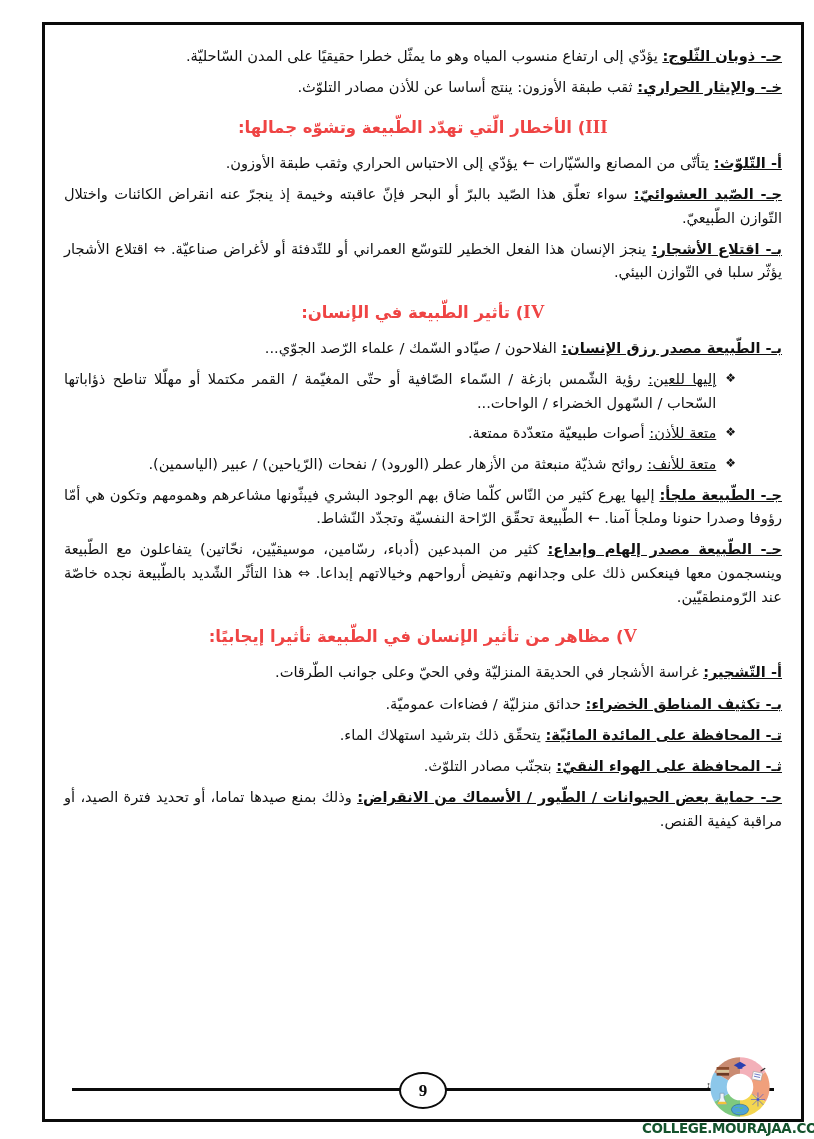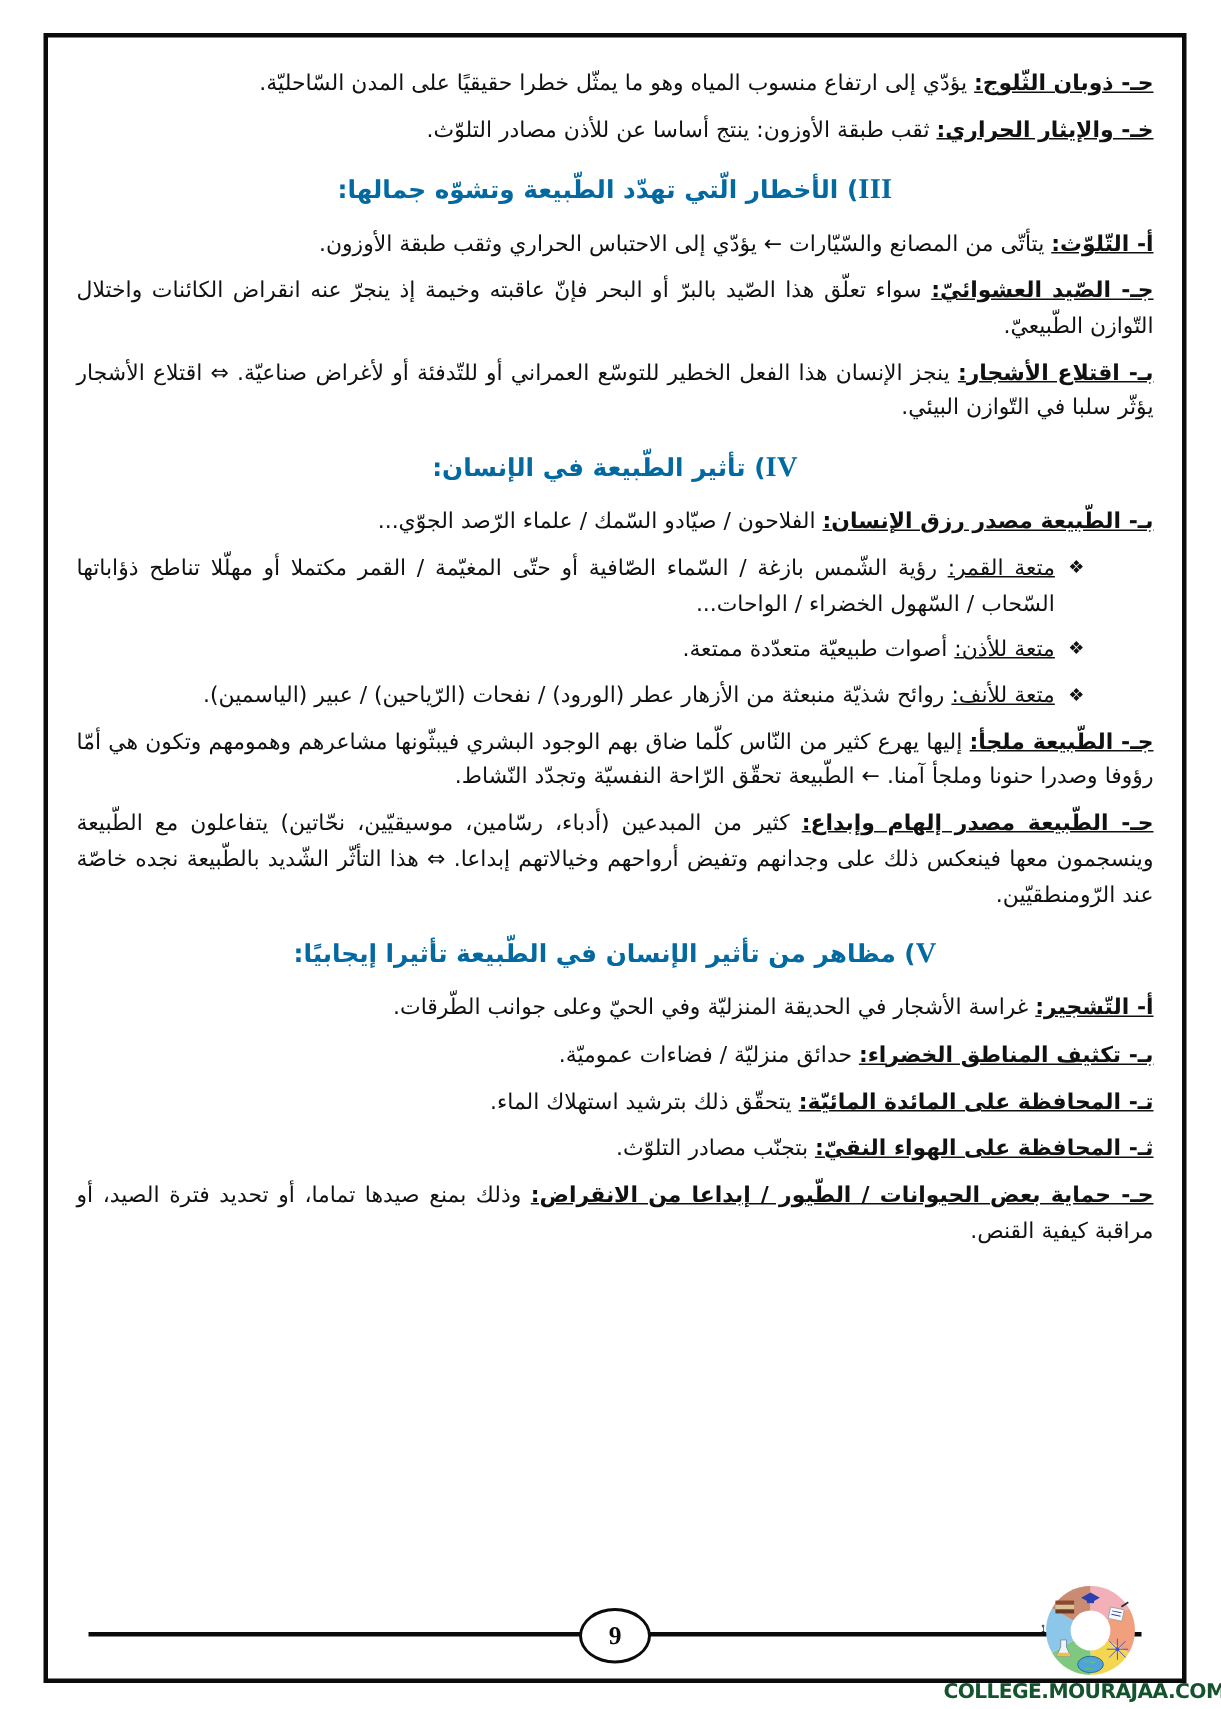--- a/index.html
+++ b/index.html
@@ -12,21 +12,21 @@
     width: 814px;
     height: 1139px;
     position: relative;
     font-family: "DejaVu Sans", "Liberation Sans", sans-serif;
     overflow: hidden;
   }
 
   
   .page-sheet {
     position: absolute;
-    left: 3px; top: 0;
+    left: 16px; top: 0;
     width: 681px;
     height: 1139px;
     background: #ffffff;
   }
   .page-frame {
     position: absolute;
     left: 26px;
     top: 22px;
     width: 762px;
     height: 1100px;
@@ -65,21 +65,21 @@
     text-decoration: underline;
     white-space: nowrap;
   }
   .body-txt { font-weight: normal; }
   .u { text-decoration: underline; }
 
   
   .section-head {
     font-size: 16.5px;
     font-weight: bold;
-    color: #0369a1;
+    color: #ef4444;
     margin: 17px 0 13px 0;
     text-align: center;
     letter-spacing: 0.2px;
   }
   .section-head .roman {
     font-family: "Liberation Serif", "DejaVu Serif", serif;
     font-weight: bold;
     font-size: 19px;
     direction: ltr;
     display: inline-block;
@@ -207,21 +207,21 @@
     </p>
 
 
     <p class="line">
       <span class="marker">بـ- الطّبيعة مصدر رزق الإنسان:</span><span class="body-txt"> الفلاحون / صيّادو السّمك / علماء الرّصد الجوّي...</span>
     </p>
 
 
     <div class="bullet-row indent-sub">
       <span class="bullet-glyph">❖</span>
-      <span class="bullet-text"><span class="u">متعة القمر:</span><span> رؤية الشّمس بازغة / السّماء الصّافية أو حتّى المغيّمة / القمر مكتملا أو مهلّلا تناطح ذؤاباتها السّحاب / السّهول الخضراء / الواحات...</span></span>
+      <span class="bullet-text"><span class="u">إليها للعين:</span><span> رؤية الشّمس بازغة / السّماء الصّافية أو حتّى المغيّمة / القمر مكتملا أو مهلّلا تناطح ذؤاباتها السّحاب / السّهول الخضراء / الواحات...</span></span>
     </div>
 
     <div class="bullet-row indent-sub">
       <span class="bullet-glyph">❖</span>
       <span class="bullet-text"><span class="u">متعة للأذن:</span><span> أصوات طبيعيّة متعدّدة ممتعة.</span></span>
     </div>
 
     <div class="bullet-row indent-sub">
       <span class="bullet-glyph">❖</span>
       <span class="bullet-text"><span class="u">متعة للأنف:</span><span> روائح شذيّة منبعثة من الأزهار عطر (الورود) / نفحات (الرّياحين) / عبير (الياسمين).</span></span>
@@ -251,21 +251,21 @@
     <p class="line">
       <span class="marker">تـ- المحافظة على المائدة المائيّة:</span><span class="body-txt"> يتحقّق ذلك بترشيد استهلاك الماء.</span>
     </p>
 
     <p class="line">
       <span class="marker">ثـ- المحافظة على الهواء النقيّ:</span><span class="body-txt"> بتجنّب مصادر التلوّث.</span>
     </p>
 
 
     <p class="line">
-      <span class="marker">حـ- حماية بعض الحيوانات / الطّيور / إبداعا من الانقراض:</span><span class="body-txt"> وذلك بمنع صيدها تماما، أو تحديد فترة الصيد، أو مراقبة كيفية القنص.</span>
+      <span class="marker">حـ- حماية بعض الحيوانات / الطّيور / الأسماك من الانقراض:</span><span class="body-txt"> وذلك بمنع صيدها تماما، أو تحديد فترة الصيد، أو مراقبة كيفية القنص.</span>
     </p>
 
     <div class="footer">
       <div class="footer-rule"></div>
       <div class="page-num-badge">9</div>
     </div>
 
   </div>
 
   <div class="brand">

